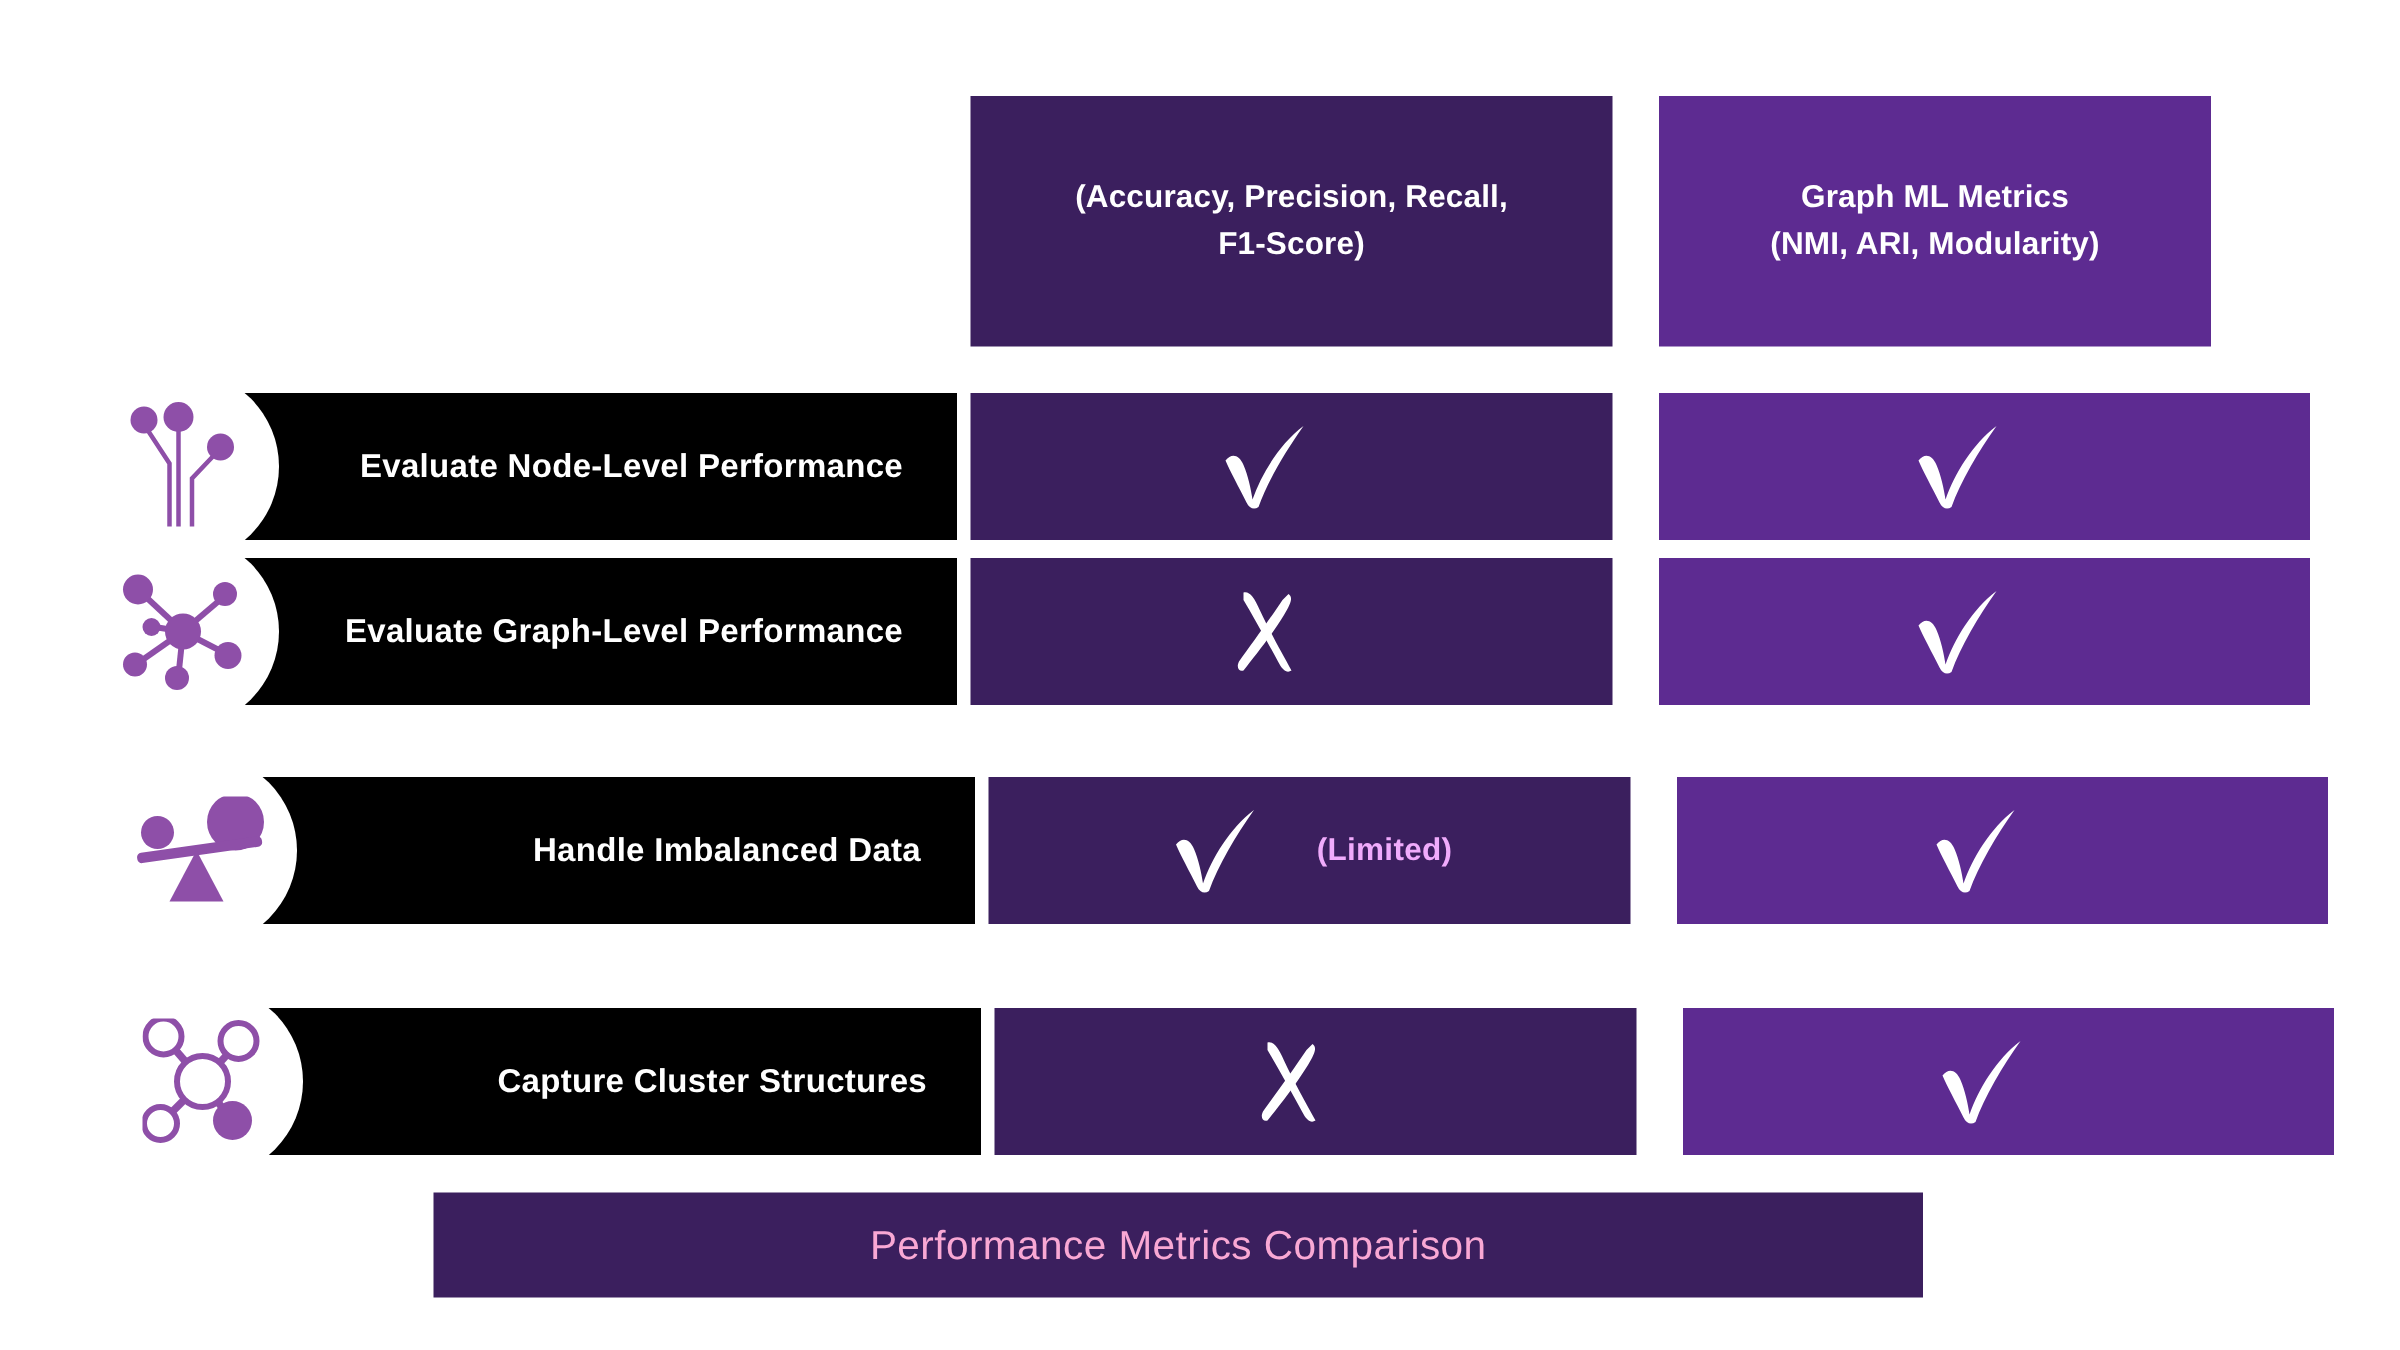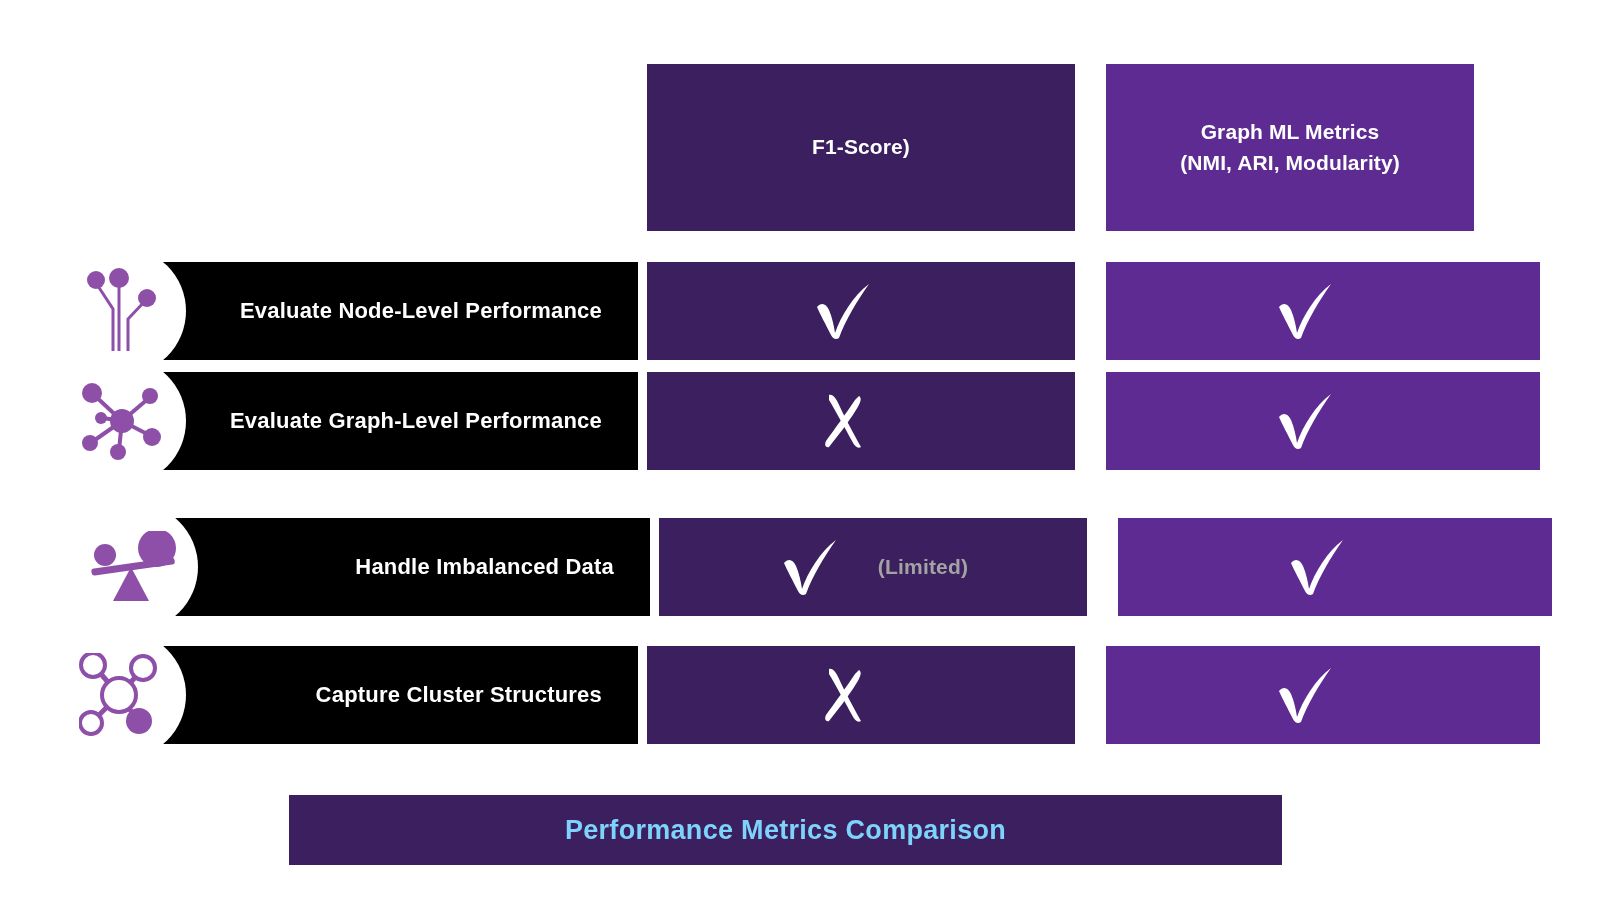--- a/index.html
+++ b/index.html
@@ -48,21 +48,21 @@
   
   .row {
     position: absolute;
     left: 0;
     width: 1324px;
     height: 98px;
   }
   .row-0 { top: 262px; }
   .row-1 { top: 372px; }
   .row-2 { top: 518px; margin-left: 12px; }
-  .row-3 { top: 646px; }
+  .row-3 { top: 672px; margin-left: 16px; }
 
   
   .label-bar {
     position: absolute;
     left: 105px;
     top: 0;
     width: 533px;
     height: 98px;
     background: #000000;
     display: flex;
@@ -123,51 +123,52 @@
     background: #3b1f5e;
   }
   .cell-graph {
     left: 1106px;
     width: 434px;
     background: #5d2b91;
   }
   .mark { display: block; }
   .mark svg { display: block; }
   .cell-note {
-    color: #a3a3a3;
+    color: #f0abfc;
     font-size: 21px;
     font-weight: bold;
     letter-spacing: 0.2px;
     white-space: nowrap;
   }
 
   
   #footer-banner {
     position: absolute;
     left: 289px;
     top: 795px;
     width: 993px;
     height: 70px;
     background: #3b1f5e;
     display: flex;
     align-items: center;
     justify-content: center;
   }
   #footer-banner .footer-text {
-    color: #7dd3fc;
+    color: #f9a8d4;
     font-size: 27px;
-    font-weight: bold;
+    font-weight: normal;
     letter-spacing: 0.3px;
   }
 </style>
 </head>
 <body>
 
 <div class="col-header" id="col-header-trad">
   <div>
+    <span class="hdr-text">(Accuracy, Precision, Recall,</span>
     <span class="hdr-text">F1-Score)</span>
   </div>
 </div>
 
 <div class="col-header" id="col-header-graph">
   <div>
     <span class="hdr-text">Graph ML Metrics</span>
     <span class="hdr-text">(NMI, ARI, Modularity)</span>
   </div>
 </div>

